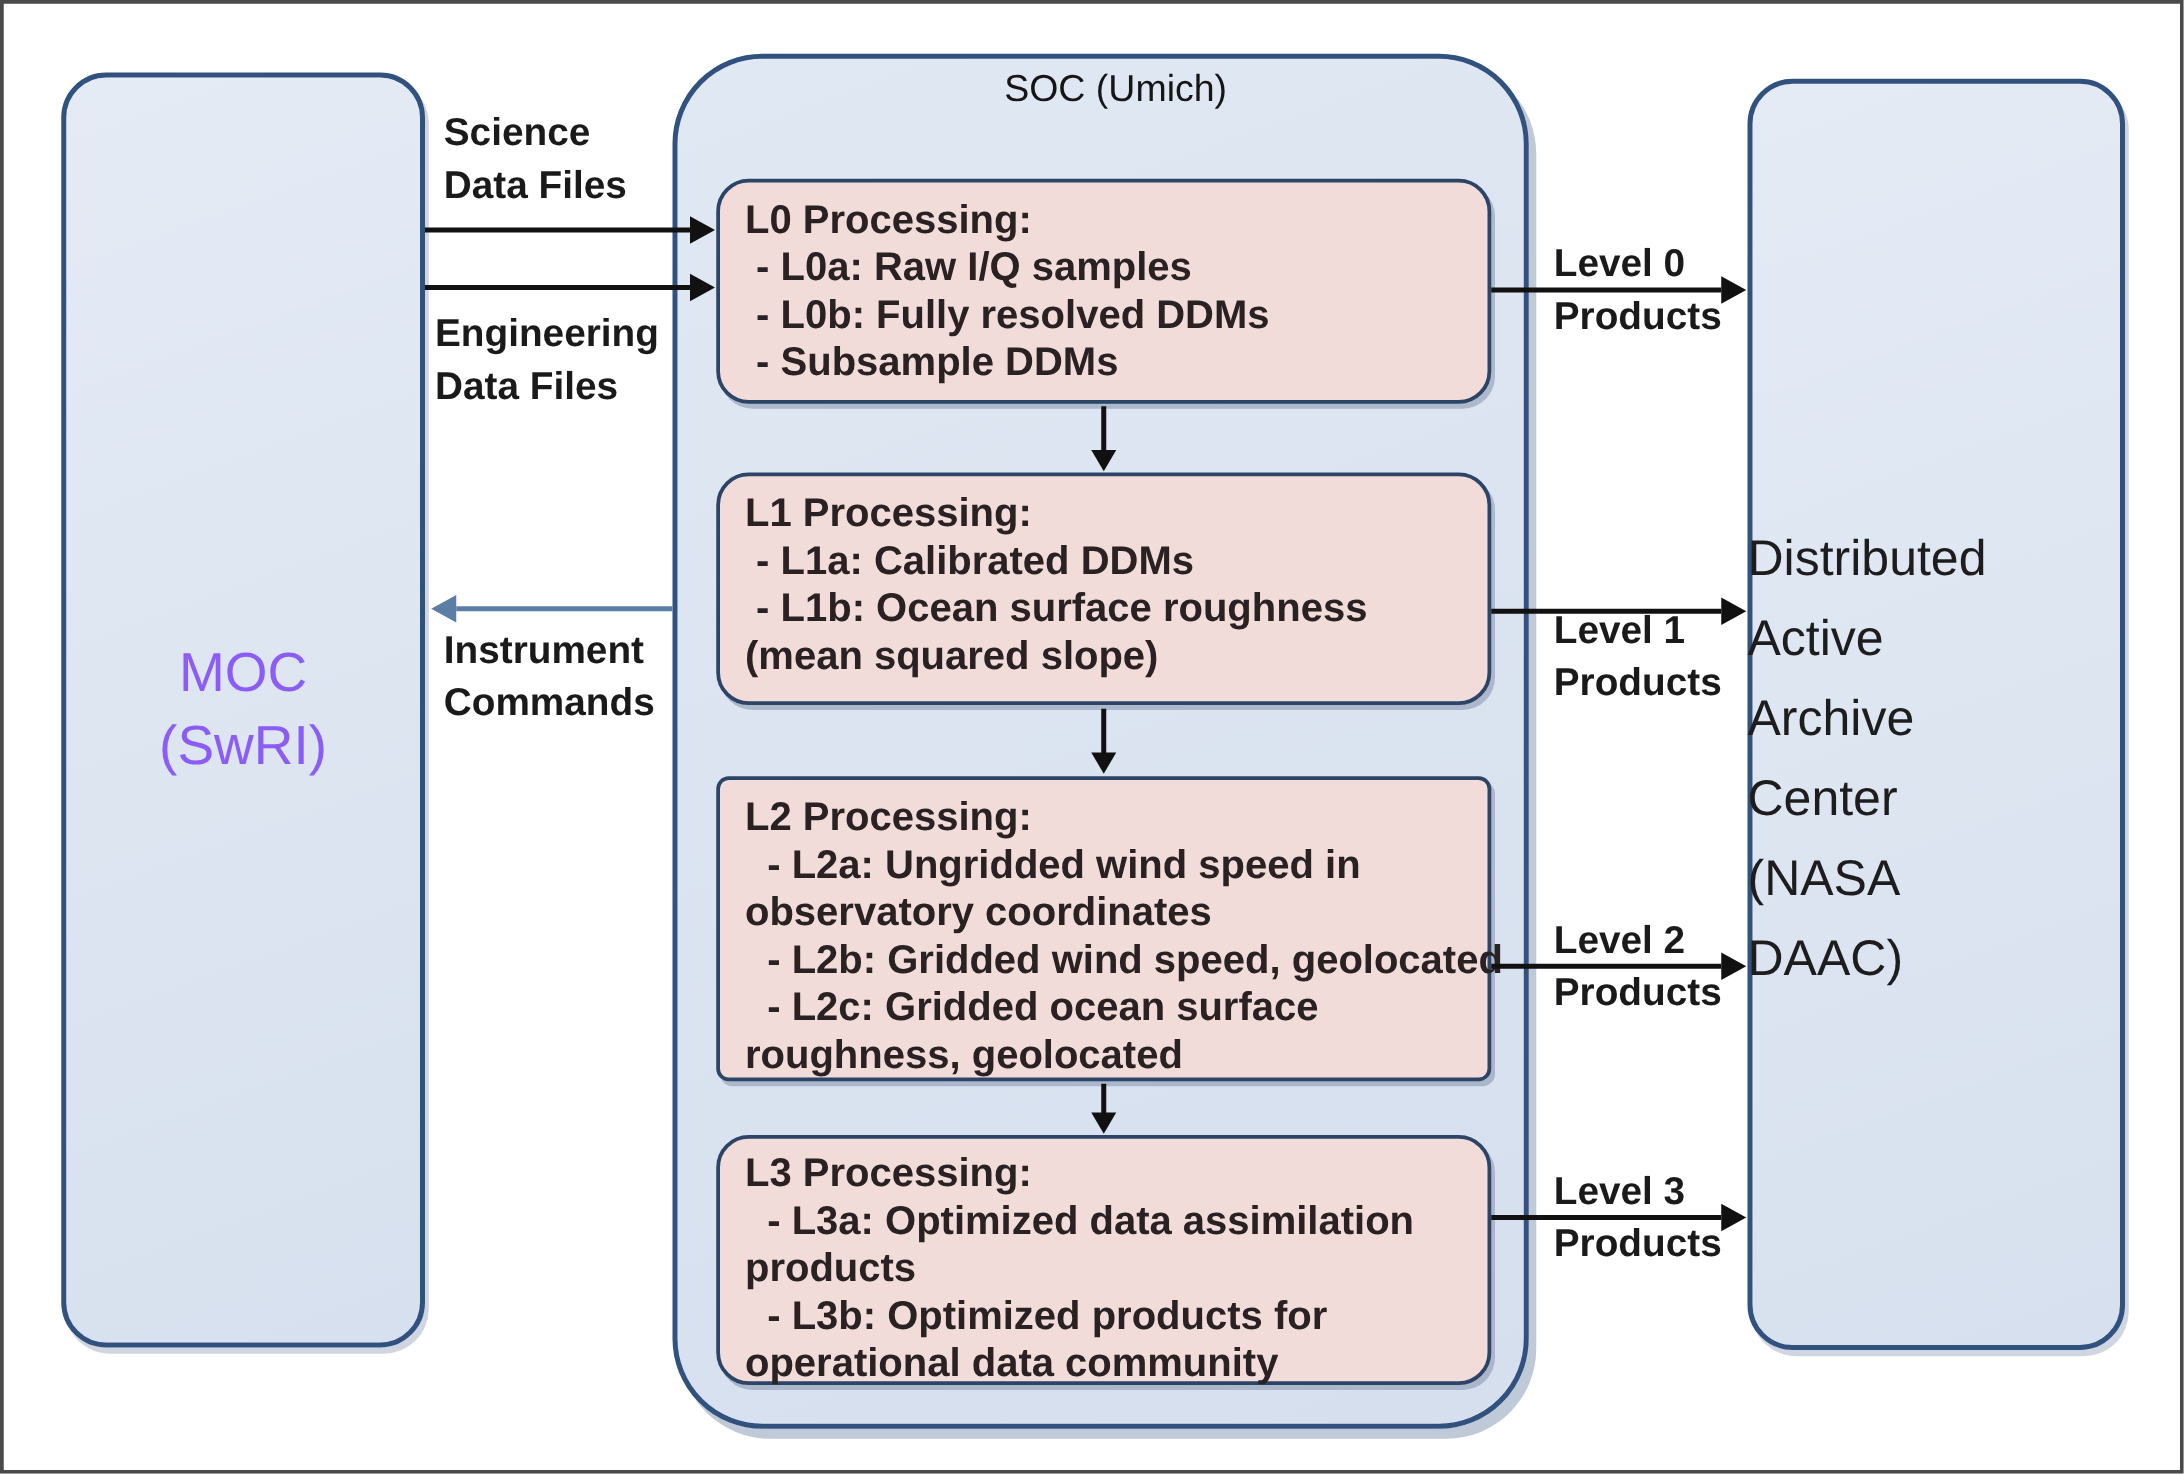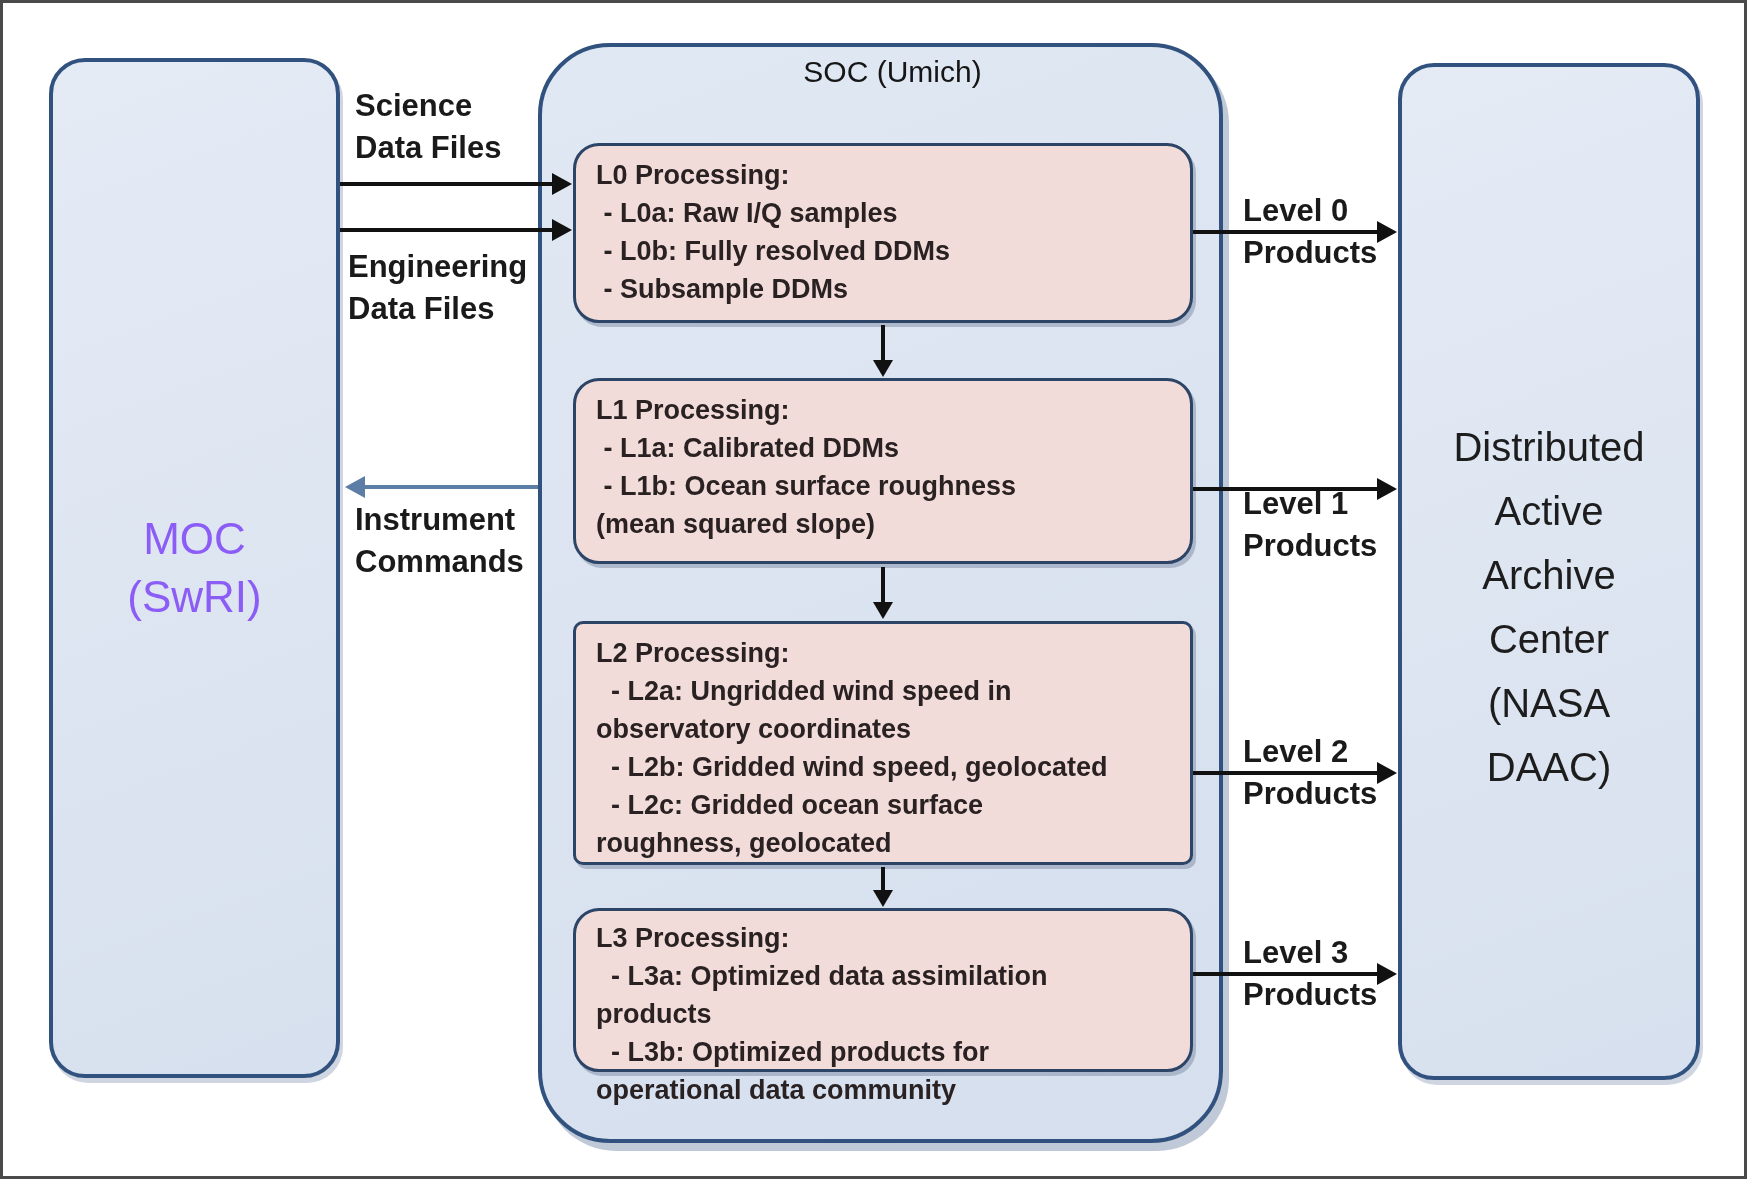--- a/index.html
+++ b/index.html
@@ -36,30 +36,30 @@
   }
   .pinkbox{
     position:absolute;
     left:570px;width:620px;
     background:#f2dcda;
     border:3px solid #2c4466;
     border-radius:26px;
     box-sizing:border-box;
     box-shadow:3px 4px 0 rgba(125,140,165,.5);
     padding:10px 8px 0 20px;
-    font-size:27px;font-weight:bold;color:#2a2222;
+    font-size:32px;font-weight:bold;color:#2a2222;
   }
   .pinkbox .ln{white-space:pre;line-height:38px;min-height:38px;}
   .center-text{
     position:absolute;display:flex;flex-direction:column;
     align-items:center;justify-content:center;
     text-align:center;
   }
   .moc-text{left:46px;top:55px;width:291px;height:1020px;font-size:44px;line-height:58px;color:#8b5cf6;}
-  .daac-text{position:absolute;left:1395px;top:412px;width:302px;text-align:center;font-size:40px;line-height:64px;color:#1d1d1d;}
+  .daac-text{position:absolute;left:1395px;top:412px;width:302px;text-align:left;font-size:40px;line-height:64px;color:#1d1d1d;}
   .hline{position:absolute;height:4px;background:#111;}
   .hline.blue{background:#5b7da6;}
   .head-right{position:absolute;width:0;height:0;border-top:11px solid transparent;border-bottom:11px solid transparent;border-left:20px solid #111;}
   .head-left{position:absolute;width:0;height:0;border-top:11px solid transparent;border-bottom:11px solid transparent;border-right:20px solid #5b7da6;}
   .vline{position:absolute;width:4px;background:#111;}
   .head-down{position:absolute;width:0;height:0;border-left:10px solid transparent;border-right:10px solid transparent;border-top:17px solid #111;}
   .flow-label{position:absolute;font-size:31px;font-weight:bold;line-height:42px;color:#1a1a1a;}
   .flow-label div{min-height:42px;}
 </style>
 </head>
@@ -92,21 +92,21 @@
 
   <div class="pinkbox" style="top:618px;height:244px;border-radius:10px;">
     <div class="ln">L2 Processing:</div>
     <div class="ln">  - L2a: Ungridded wind speed in</div>
     <div class="ln">observatory coordinates</div>
     <div class="ln">  - L2b: Gridded wind speed, geolocated</div>
     <div class="ln">  - L2c: Gridded ocean surface</div>
     <div class="ln">roughness, geolocated</div>
   </div>
 
-  <div class="pinkbox" style="top:905px;height:164px;padding-top:8px;">
+  <div class="pinkbox" style="top:905px;height:200px;padding-top:8px;">
     <div class="ln">L3 Processing:</div>
     <div class="ln">  - L3a: Optimized data assimilation</div>
     <div class="ln">products</div>
     <div class="ln">  - L3b: Optimized products for</div>
     <div class="ln">operational data community</div>
   </div>
 
   <div class="bluebox" style="left:1395px;top:60px;width:302px;height:1017px;"></div>
   <div class="daac-text">
     <div>Distributed</div>

